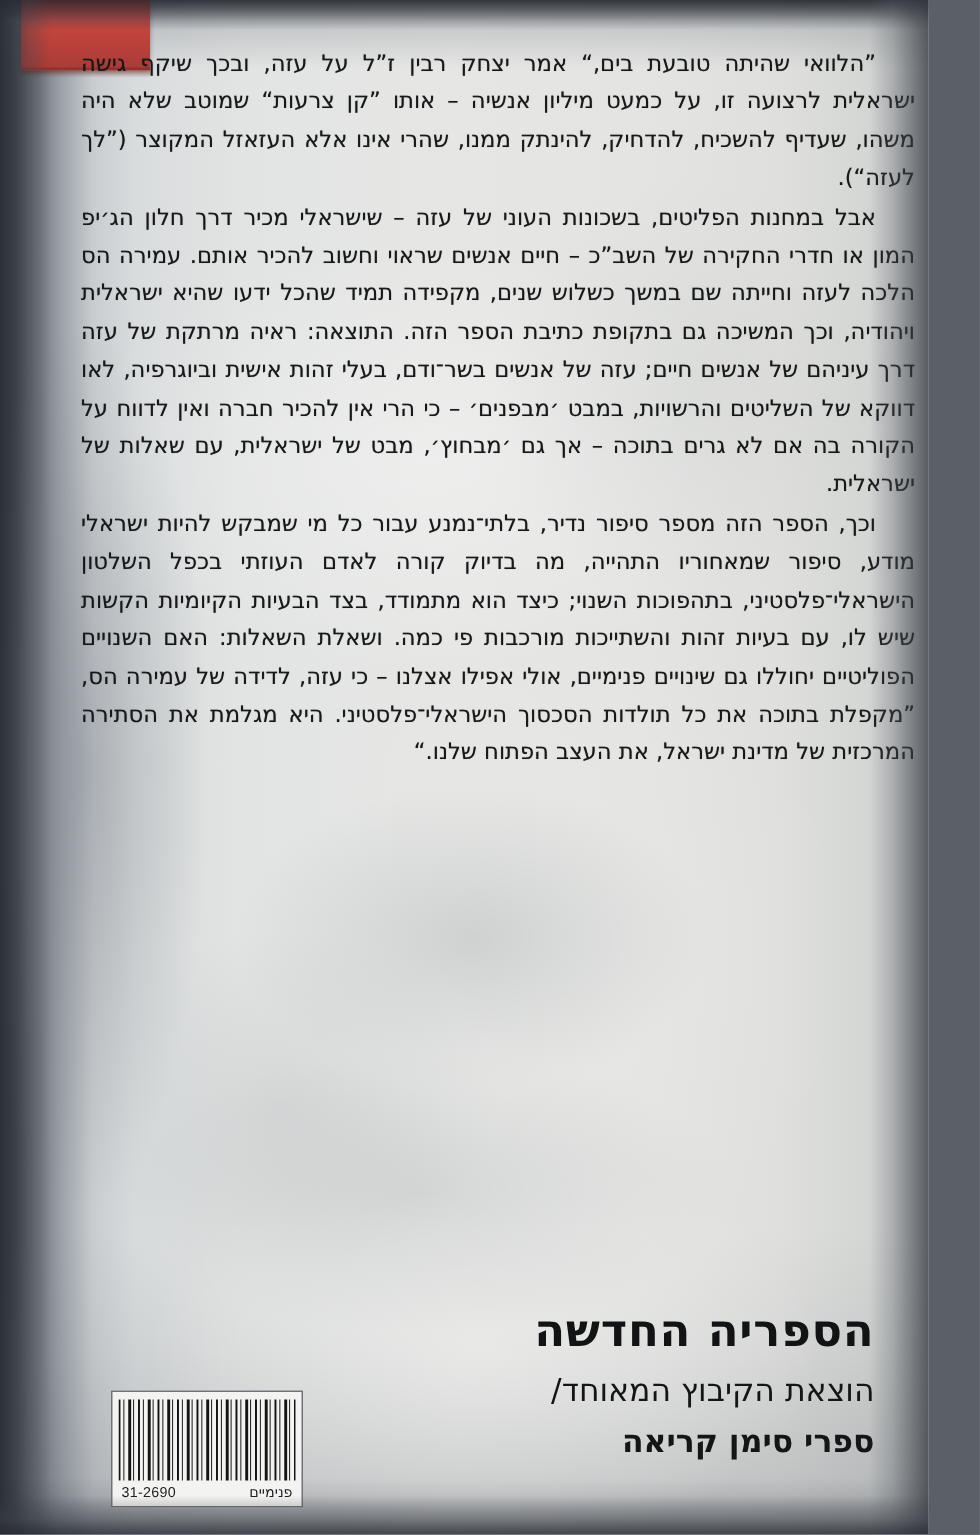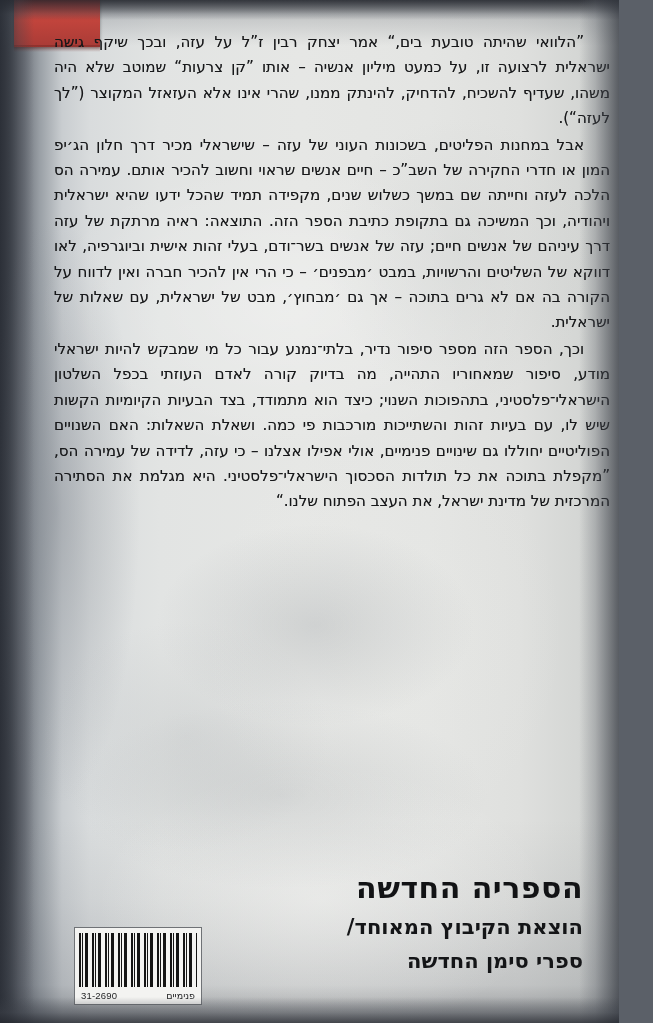--- a/index.html
+++ b/index.html
@@ -117,24 +117,25 @@
     text-align: right;
     color: #121314;
   }
   .pub-name {
     font-family: "DejaVu Sans", sans-serif;
     font-weight: bold;
     font-size: 30px;
     line-height: 38px;
     letter-spacing: 0.5px;
     color: #121315;
+    text-align: center;
   }
   .pub-house {
     font-family: "DejaVu Sans", sans-serif;
-    font-weight: bold;
+    font-weight: normal;
     font-size: 21px;
     line-height: 32px;
     margin-top: 4px;
     color: #141517;
   }
   .pub-series {
     font-family: "DejaVu Sans", sans-serif;
     font-weight: bold;
     font-size: 21px;
     line-height: 32px;
@@ -229,21 +230,21 @@
 
   <div class="blurb">
     <p>”הלוואי שהיתה טובעת בים,“ אמר יצחק רבין ז”ל על עזה, ובכך שיקף גישה ישראלית לרצועה זו, על כמעט מיליון אנשיה – אותו ”קן צרעות“ שמוטב שלא היה משהו, שעדיף להשכיח, להדחיק, להינתק ממנו, שהרי אינו אלא העזאזל המקוצר (”לך לעזה“).</p>
     <p>אבל במחנות הפליטים, בשכונות העוני של עזה – שישראלי מכיר דרך חלון הג׳יפ המון או חדרי החקירה של השב”כ – חיים אנשים שראוי וחשוב להכיר אותם. עמירה הס הלכה לעזה וחייתה שם במשך כשלוש שנים, מקפידה תמיד שהכל ידעו שהיא ישראלית ויהודיה, וכך המשיכה גם בתקופת כתיבת הספר הזה. התוצאה: ראיה מרתקת של עזה דרך עיניהם של אנשים חיים; עזה של אנשים בשר־ודם, בעלי זהות אישית וביוגרפיה, לאו דווקא של השליטים והרשויות, במבט ׳מבפנים׳ – כי הרי אין להכיר חברה ואין לדווח על הקורה בה אם לא גרים בתוכה – אך גם ׳מבחוץ׳, מבט של ישראלית, עם שאלות של ישראלית.</p>
     <p>וכך, הספר הזה מספר סיפור נדיר, בלתי־נמנע עבור כל מי שמבקש להיות ישראלי מודע, סיפור שמאחוריו התהייה, מה בדיוק קורה לאדם העוזתי בכפל השלטון הישראלי־פלסטיני, בתהפוכות השנוי; כיצד הוא מתמודד, בצד הבעיות הקיומיות הקשות שיש לו, עם בעיות זהות והשתייכות מורכבות פי כמה. ושאלת השאלות: האם השנויים הפוליטיים יחוללו גם שינויים פנימיים, אולי אפילו אצלנו – כי עזה, לדידה של עמירה הס, ”מקפלת בתוכה את כל תולדות הסכסוך הישראלי־פלסטיני. היא מגלמת את הסתירה המרכזית של מדינת ישראל, את העצב הפתוח שלנו.“</p>
   </div>
 
   <div class="publisher">
     <div class="pub-name">הספריה החדשה</div>
     <div class="pub-house">הוצאת הקיבוץ המאוחד/</div>
-    <div class="pub-series">ספרי סימן החדשה</div>
+    <div class="pub-series">ספרי סימן קריאה</div>
   </div>
 
   <div class="barcode-box">
     <div class="barcode-bars"></div>
     <div class="barcode-caption">
       <span>פנימיים</span>
       <span class="barcode-num">31-2690</span>
     </div>
   </div>
 

